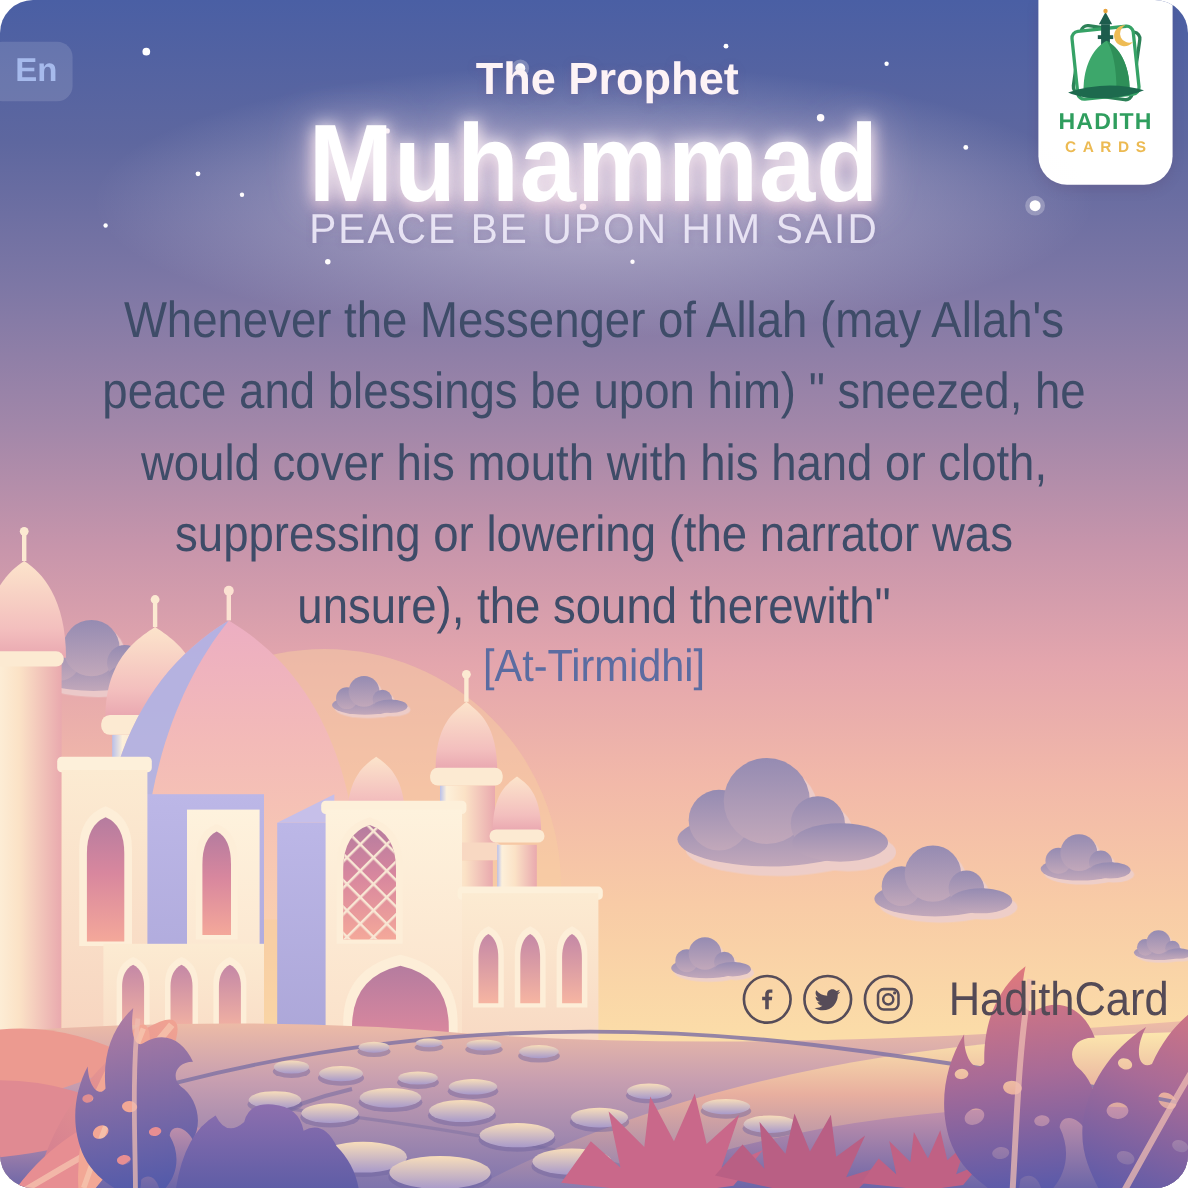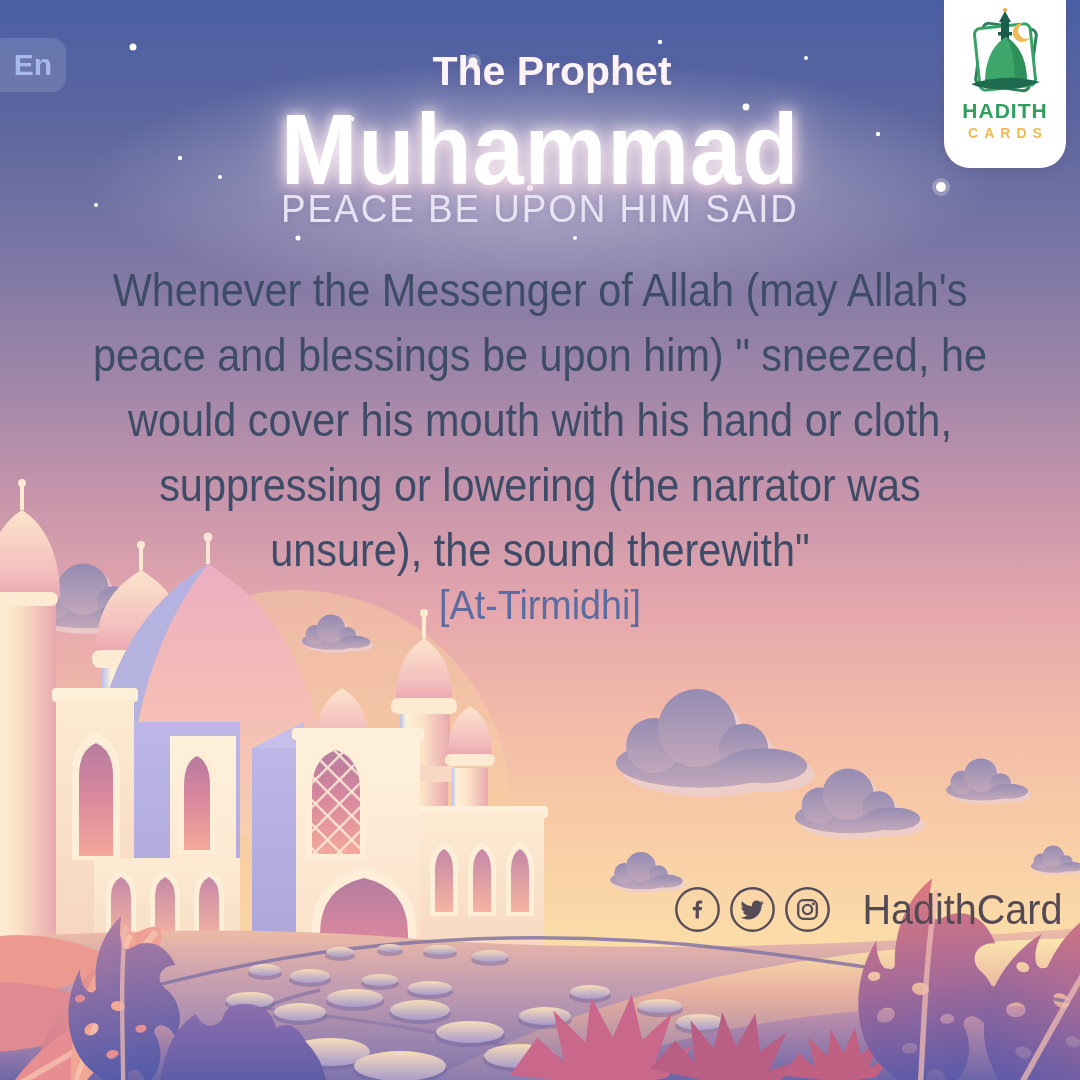--- a/index.html
+++ b/index.html
@@ -3,20 +3,21 @@
 <meta charset="utf-8">
 <style>
   html,body{margin:0;padding:0;}
   .canvas{
     position:relative;width:1080px;height:1080px;overflow:hidden;
     font-family:"Liberation Sans",sans-serif;
     background:linear-gradient(180deg,
       #4a5fa4 0%, #5e679f 12%, #7d77a5 24%, #a287a9 36%,
       #c795ab 46%, #e4a6ad 56%, #f2b9a9 66%, #f8cba6 76%,
       #fbdca8 87%, #fce9b2 100%);
+    border-radius:30px;
   }
   .scene{position:absolute;left:0;top:0;width:1080px;height:1080px;}
 
   
   .en-badge{
     position:absolute;left:-12px;top:38px;width:78px;height:54px;
     background:rgba(255,255,255,.13);border-radius:14px;
     display:flex;align-items:center;justify-content:center;
     padding-left:12px;box-sizing:border-box;
     color:#a6baec;font-size:30px;font-weight:700;
@@ -55,21 +56,21 @@
     position:absolute;top:258px;left:0;width:1080px;text-align:center;
     color:#3e4c68;font-size:46px;line-height:65px;font-weight:400;
     transform:scaleX(.90);transform-origin:540px 0;
   }
   .attribution{
     position:absolute;top:582px;left:0;width:1080px;text-align:center;
     color:#5b6ca1;font-size:41px;transform:scaleX(.92);transform-origin:540px 0;
   }
 
   
-  .social-row{position:absolute;top:885px;right:18px;display:flex;align-items:center;}
+  .social-row{position:absolute;top:885px;right:18px;display:flex;align-items:flex-start;}
   .social-icon{margin-left:8px;display:block;}
   .social-handle{margin-left:14px;font-size:43px;color:#544a56;
     transform:scaleX(.92);transform-origin:right center;white-space:nowrap;}
   .website{position:absolute;top:939px;right:10px;font-size:26px;font-weight:500;
     letter-spacing:9px;color:#5a5164;white-space:nowrap;}
 </style>
 </head>
 <body>
 
 <div class="canvas">

